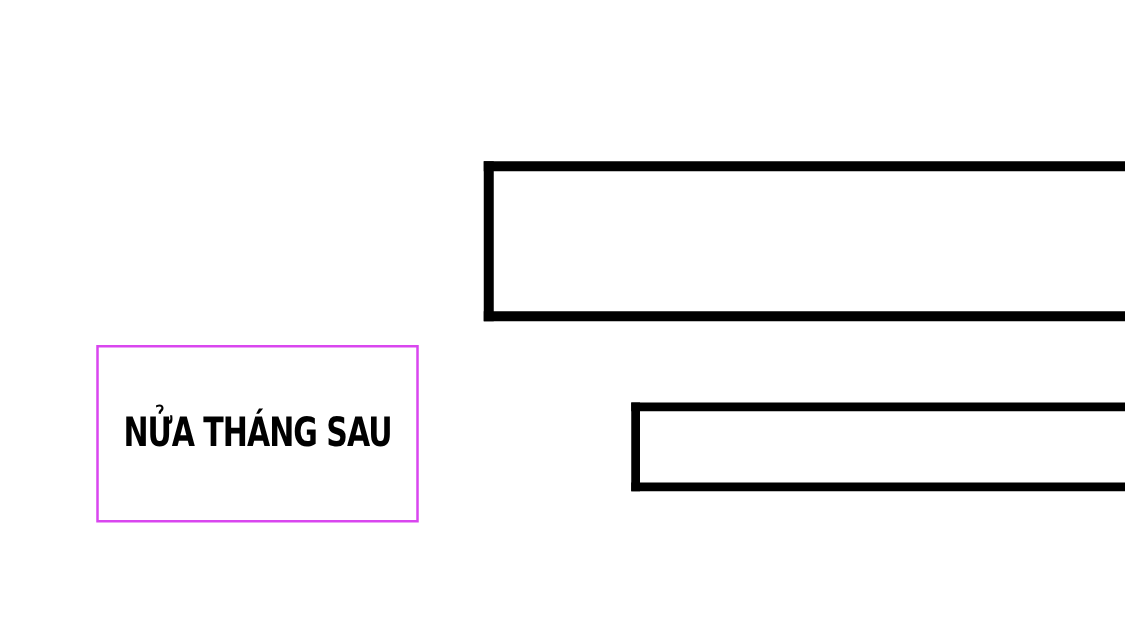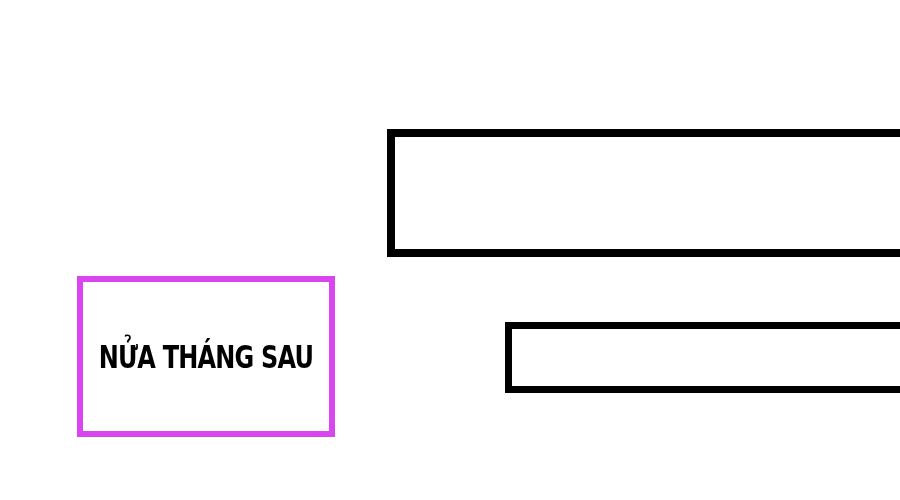--- a/index.html
+++ b/index.html
@@ -42,23 +42,23 @@
     background: var(--paper);
     border: 7px solid var(--ink);
     border-right: none;
   }
   
   .caption-box {
     position: absolute;
     left: 77px;
     top: 276px;
     width: 258px;
-    height: 161px;
+    height: 142px;
     background: var(--paper);
-    border: 6px solid #d946ef;
+    border: 2px solid #d946ef;
     display: flex;
     align-items: center;
     justify-content: center;
   }
   .caption-text {
     font-family: "DejaVu Sans", sans-serif;
     font-weight: 700;
     font-size: 30px;
     line-height: 1;
     letter-spacing: -1px;

